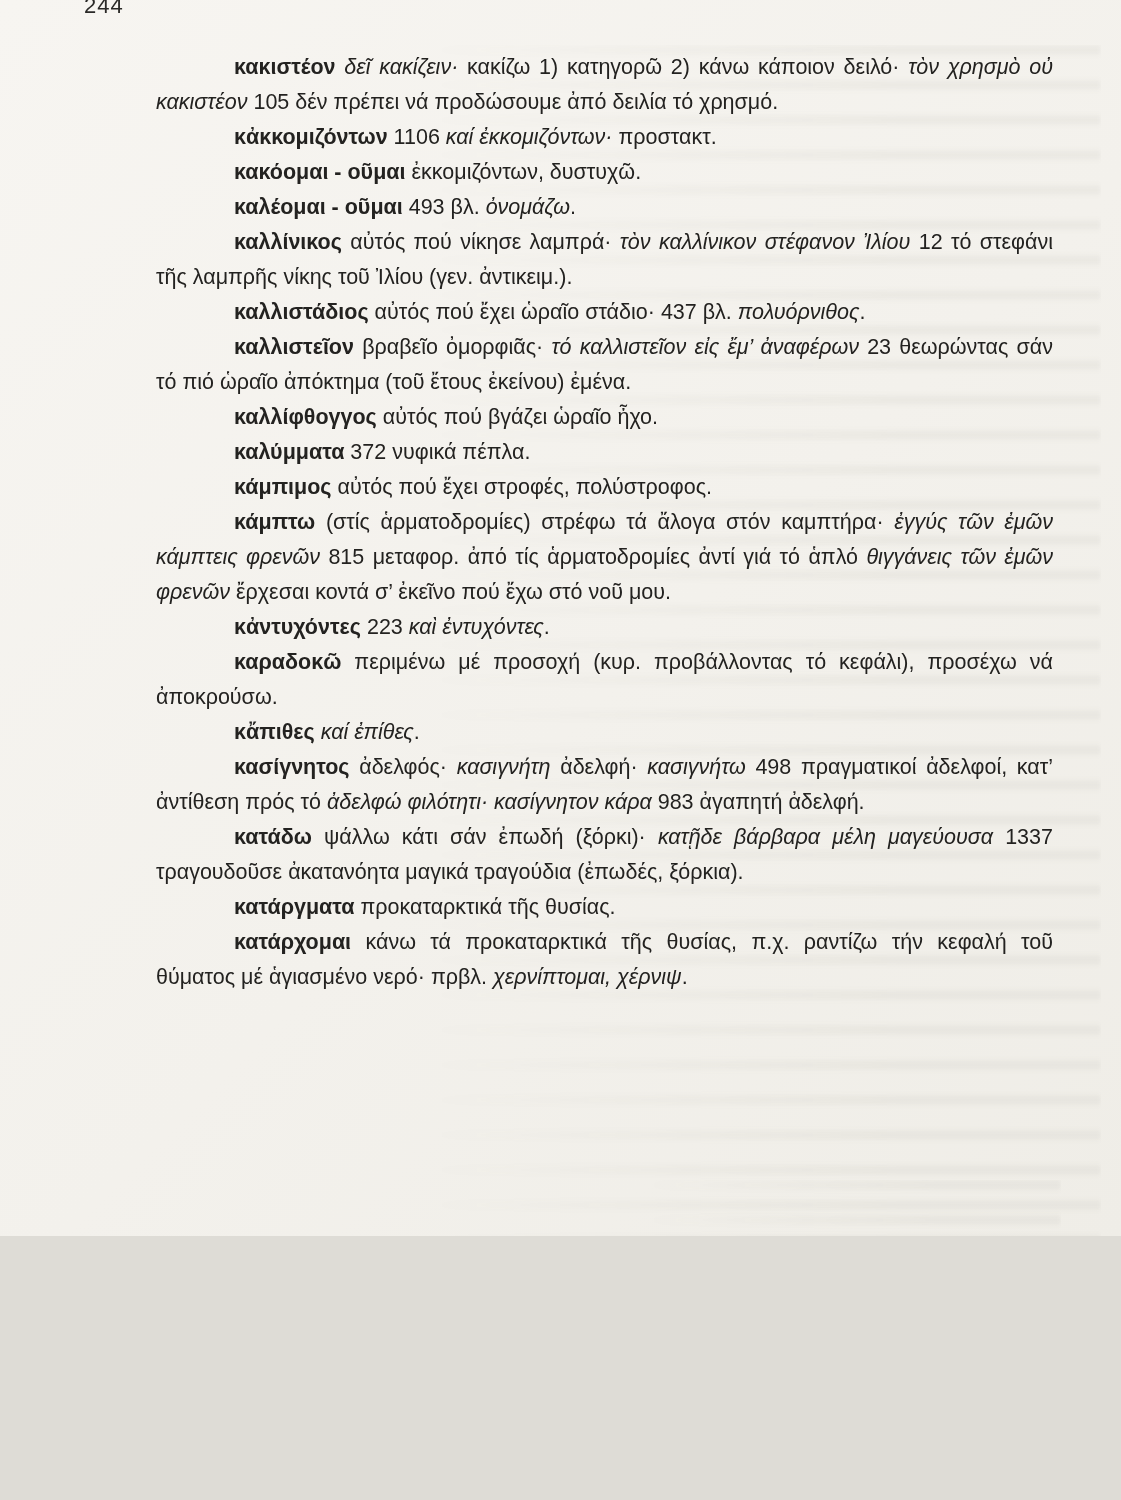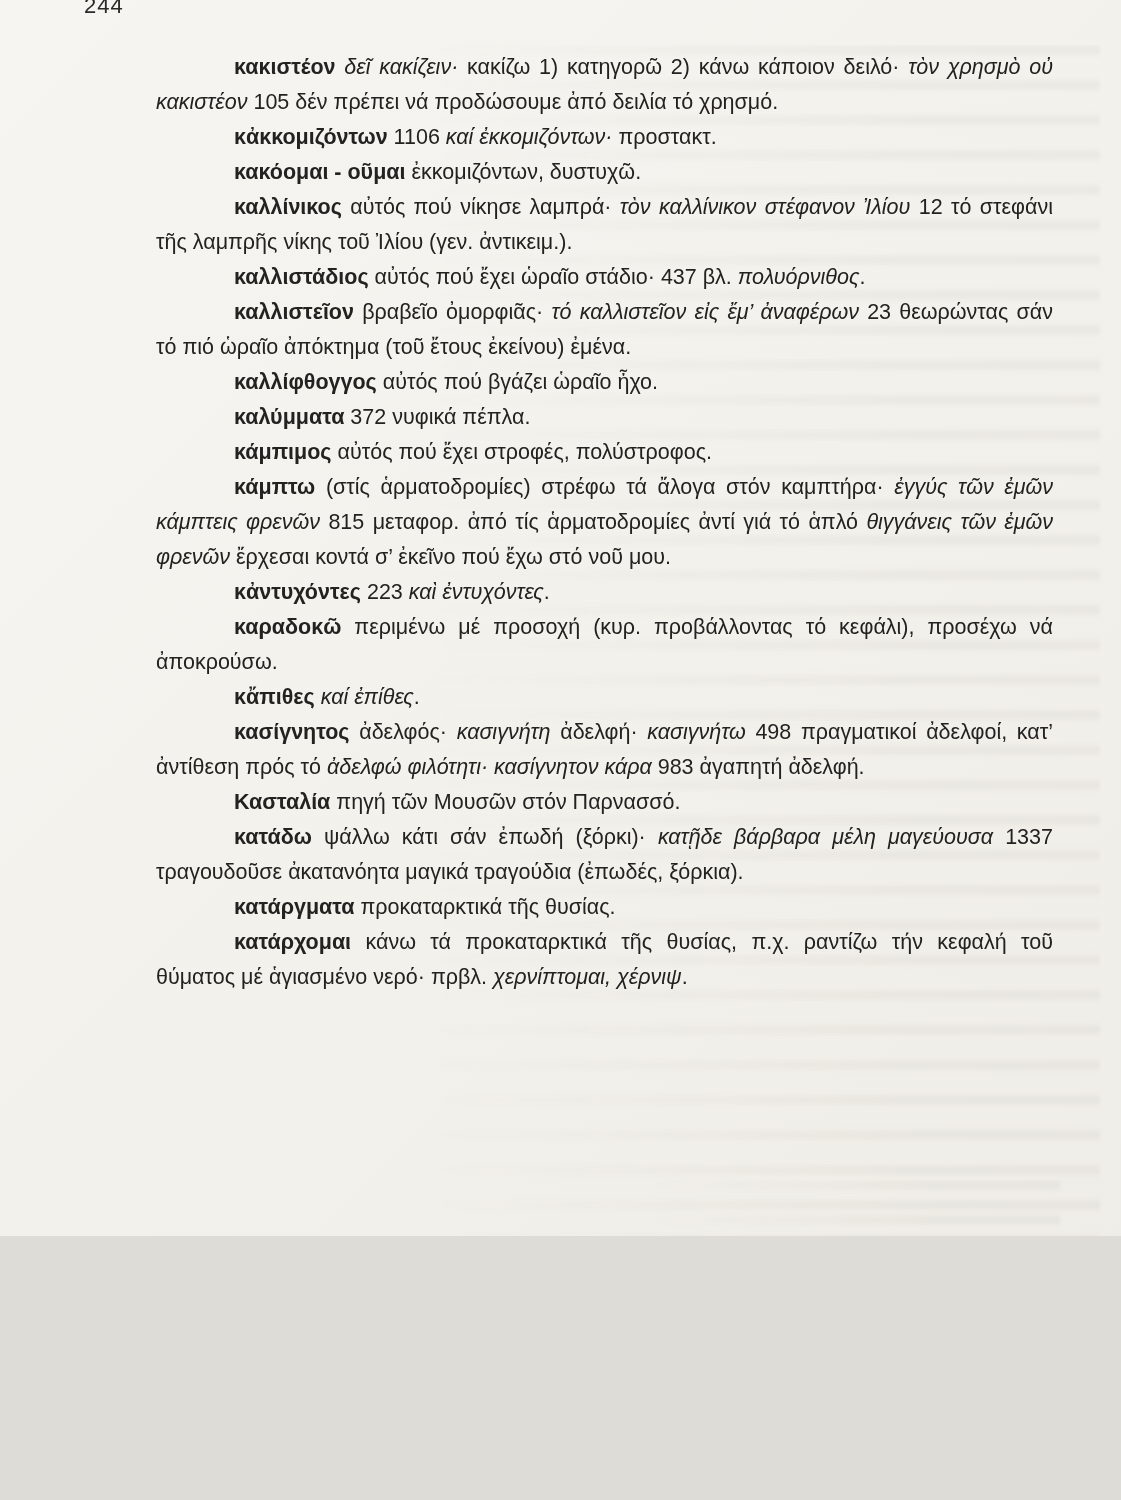--- a/index.html
+++ b/index.html
@@ -74,29 +74,29 @@
 <body>
 
 <div class="page">
   <div class="bleedthrough"></div>
   <div class="bleedthrough lower"></div>
   <div class="page-number">244</div>
   <div class="text-block">
       <p class="entry"><span class="bold">κακιστέον </span><span class="italic">δεῖ κακίζειν·</span><span class="normal"> κακίζω 1) κατηγορῶ 2) κάνω κάποιον δειλό· </span><span class="italic">τὸν χρησμὸ οὐ κακιστέον</span><span class="normal"> 105 δέν πρέπει νά προδώσουμε ἀπό δειλία τό χρησμό.</span></p>
       <p class="entry"><span class="bold">κἀκκομιζόντων</span><span class="normal"> 1106 </span><span class="italic">καί ἐκκομιζόντων·</span><span class="normal"> προστακτ.</span></p>
       <p class="entry"><span class="bold">κακόομαι - οῦμαι</span><span class="normal"> ἐκκομιζόντων, δυστυχῶ.</span></p>
+      <p class="entry"><span class="bold">καλέομαι - οῦμαι</span><span class="normal"> 493 βλ. </span><span class="italic">ὀνομάζω</span><span class="normal">.</span></p>
       <p class="entry"><span class="bold">καλλίνικος</span><span class="normal"> αὐτός πού νίκησε λαμπρά· </span><span class="italic">τὸν καλλίνικον στέφανον Ἰλίου</span><span class="normal"> 12 τό στεφάνι τῆς λαμπρῆς νίκης τοῦ Ἰλίου (γεν. ἀντικειμ.).</span></p>
       <p class="entry"><span class="bold">καλλιστάδιος</span><span class="normal"> αὐτός πού ἔχει ὡραῖο στάδιο· 437 βλ. </span><span class="italic">πολυόρνιθος</span><span class="normal">.</span></p>
       <p class="entry"><span class="bold">καλλιστεῖον</span><span class="normal"> βραβεῖο ὀμορφιᾶς· </span><span class="italic">τό καλλιστεῖον εἰς ἔμ’ ἀναφέρων</span><span class="normal"> 23 θεωρώντας σάν τό πιό ὡραῖο ἀπόκτημα (τοῦ ἔτους ἐκείνου) ἐμένα.</span></p>
       <p class="entry"><span class="bold">καλλίφθογγος</span><span class="normal"> αὐτός πού βγάζει ὡραῖο ἦχο.</span></p>
       <p class="entry"><span class="bold">καλύμματα</span><span class="normal"> 372 νυφικά πέπλα.</span></p>
       <p class="entry"><span class="bold">κάμπιμος</span><span class="normal"> αὐτός πού ἔχει στροφές, πολύστροφος.</span></p>
       <p class="entry"><span class="bold">κάμπτω</span><span class="normal"> (στίς ἁρματοδρομίες) στρέφω τά ἄλογα στόν καμπτήρα· </span><span class="italic">ἐγγύς τῶν ἐμῶν κάμπτεις φρενῶν</span><span class="normal"> 815 μεταφορ. ἀπό τίς ἁρματοδρομίες ἀντί γιά τό ἁπλό </span><span class="italic">θιγγάνεις τῶν ἐμῶν φρενῶν</span><span class="normal"> ἔρχεσαι κοντά σ’ ἐκεῖνο πού ἔχω στό νοῦ μου.</span></p>
       <p class="entry"><span class="bold">κἀντυχόντες</span><span class="normal"> 223 </span><span class="italic">καὶ ἐντυχόντες</span><span class="normal">.</span></p>
       <p class="entry"><span class="bold">καραδοκῶ</span><span class="normal"> περιμένω μέ προσοχή (κυρ. προβάλλοντας τό κεφάλι), προσέχω νά ἀποκρούσω.</span></p>
       <p class="entry"><span class="bold">κἄπιθες</span><span class="normal"> </span><span class="italic">καί ἐπίθες</span><span class="normal">.</span></p>
       <p class="entry"><span class="bold">κασίγνητος</span><span class="normal"> ἀδελφός· </span><span class="italic">κασιγνήτη</span><span class="normal"> ἀδελφή· </span><span class="italic">κασιγνήτω</span><span class="normal"> 498 πραγματικοί ἀδελφοί, κατ’ ἀντίθεση πρός τό </span><span class="italic">ἀδελφώ φιλότητι·</span><span class="normal"> </span><span class="italic">κασίγνητον κάρα</span><span class="normal"> 983 ἀγαπητή ἀδελφή.</span></p>
-      <p class="entry"><span class="bold">Κασταλία</span><span class="normal"> πηγή τῶν Μουσῶν στόν Παρνασσό.</span></p>
       <p class="entry"><span class="bold">κατάδω</span><span class="normal"> ψάλλω κάτι σάν ἐπωδή (ξόρκι)· </span><span class="italic">κατῇδε βάρβαρα μέλη μαγεύουσα</span><span class="normal"> 1337 τραγουδοῦσε ἀκατανόητα μαγικά τραγούδια (ἐπωδές, ξόρκια).</span></p>
       <p class="entry"><span class="bold">κατάργματα</span><span class="normal"> προκαταρκτικά τῆς θυσίας.</span></p>
       <p class="entry"><span class="bold">κατάρχομαι</span><span class="normal"> κάνω τά προκαταρκτικά τῆς θυσίας, π.χ. ραντίζω τήν κεφαλή τοῦ θύματος μέ ἁγιασμένο νερό· πρβλ. </span><span class="italic">χερνίπτομαι, χέρνιψ</span><span class="normal">.</span></p>
     </div>
 </div>
 
 </body></html>

